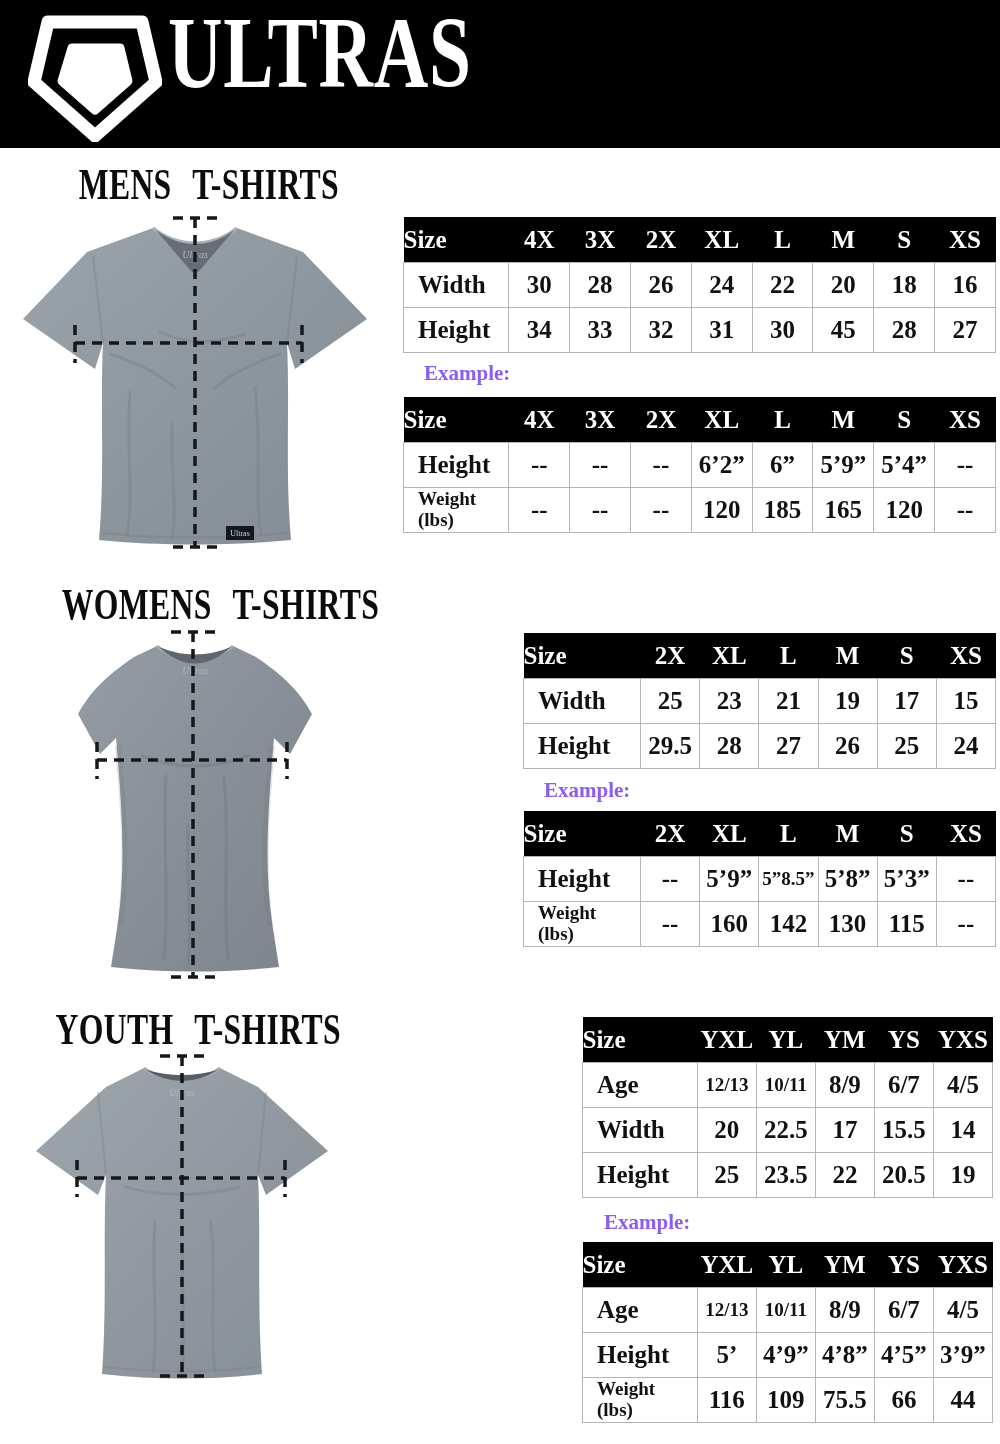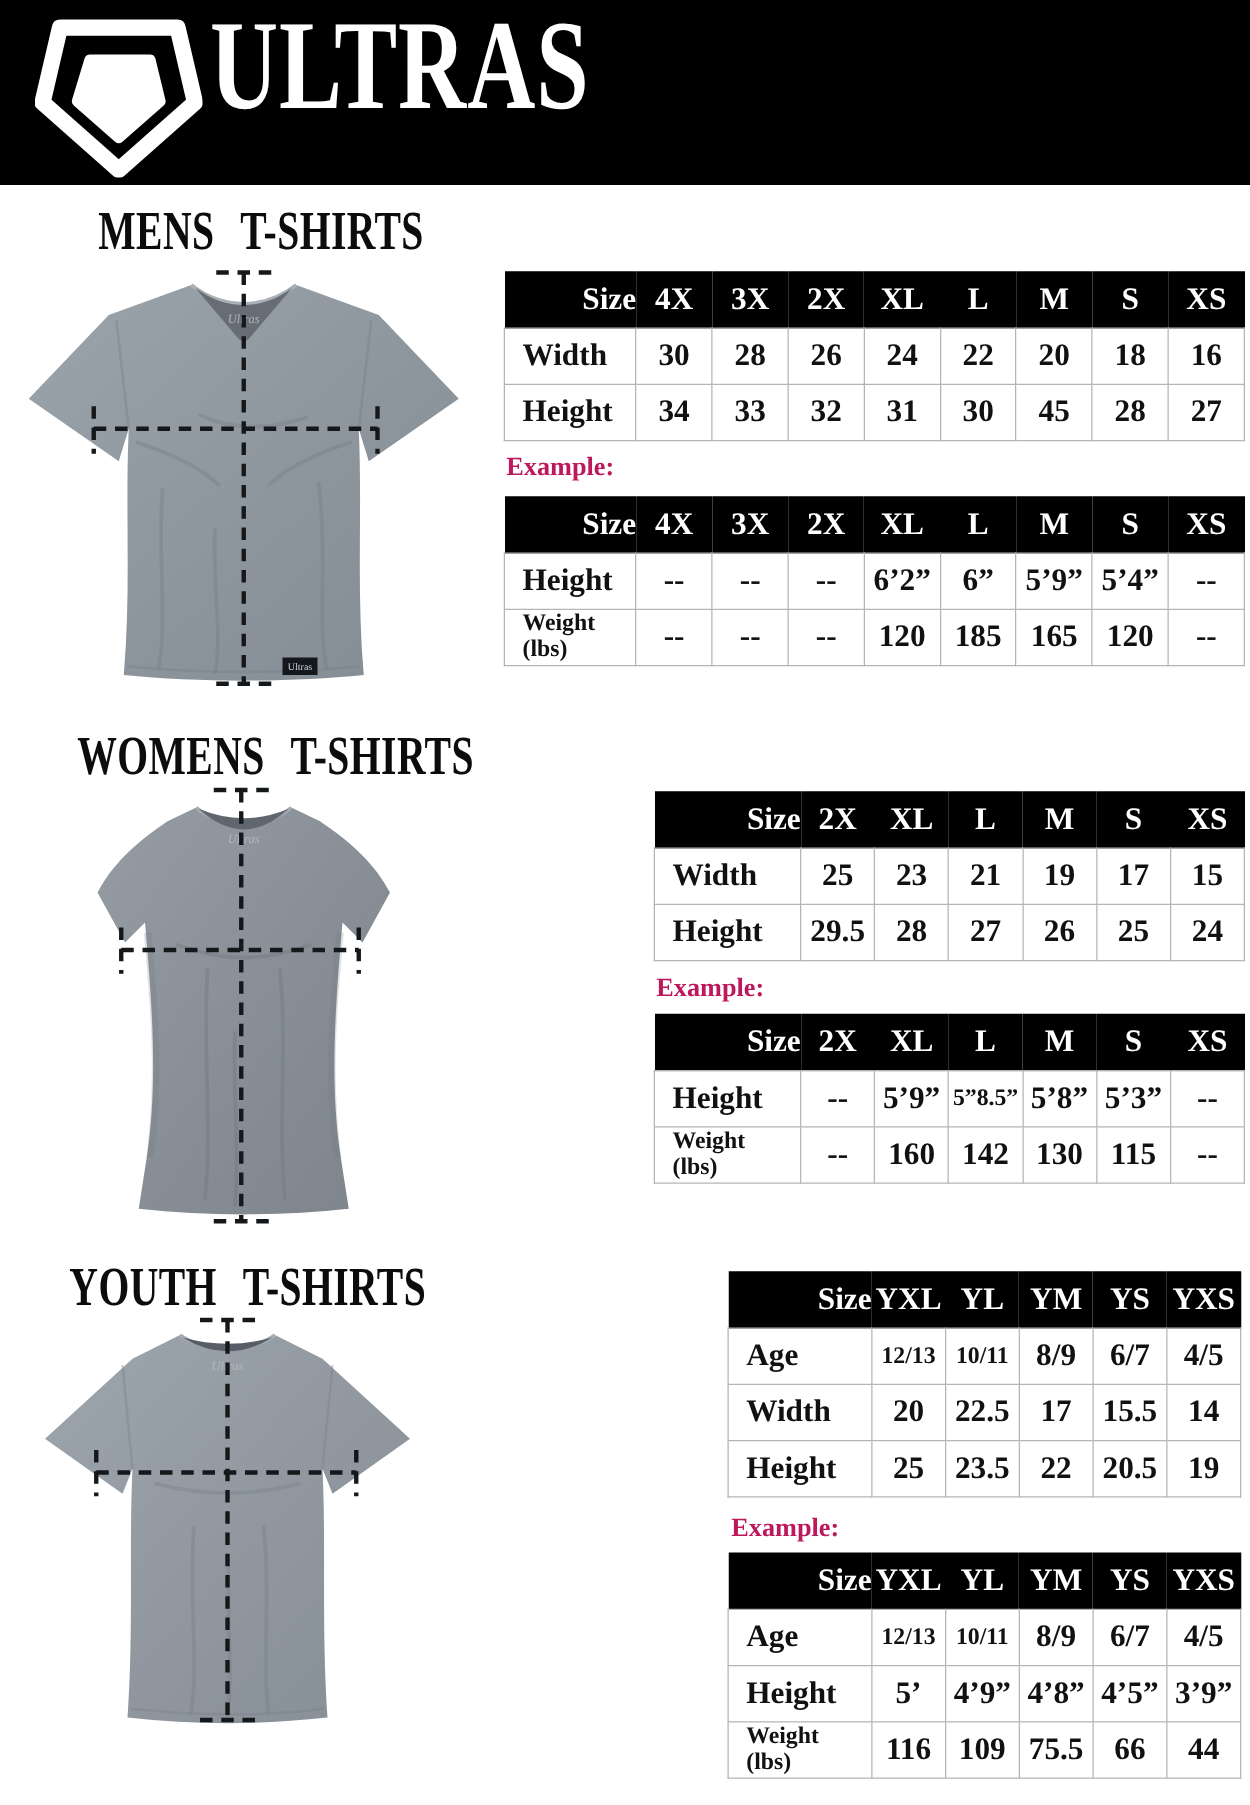--- a/index.html
+++ b/index.html
@@ -17,27 +17,27 @@
   
   .sec-title{position:absolute;text-align:center;font-size:44px;font-weight:bold;line-height:1;color:#0c0c0c;}
   .sec-title .cond{display:inline-block;transform:scaleX(.72);transform-origin:center;
                    white-space:nowrap;word-spacing:18px;letter-spacing:.5px;}
   
   .tbl{position:absolute;}
   .tbl table{width:100%;border-collapse:collapse;table-layout:fixed;
              font-size:25px;font-weight:bold;color:#111;}
   .tbl th{background:#000;color:#fff;height:45px;border:none;text-align:center;
           font-size:25px;font-weight:bold;padding:0;}
-  .tbl th:first-child{text-align:right;padding-left:0;}
+  .tbl th:first-child{text-align:left;padding-left:0;}
   .tbl td{border:1px solid #b5b5b5;background:#fff;height:44px;text-align:center;
           vertical-align:middle;padding:0;}
   .tbl td.lbl{text-align:left;padding-left:14px;}
   .tbl td.two{white-space:pre-line;font-size:19px;line-height:1.08;}
   .tbl td.sm{font-size:19px;}
-  .ex-label{position:absolute;font-size:21px;font-weight:bold;color:#be185d;line-height:1;}
+  .ex-label{position:absolute;font-size:21px;font-weight:bold;color:#8b5cf6;line-height:1;margin-left:19px;}
   .shirt{position:absolute;}
 </style>
 </head>
 <body>
 
 <div class="page">
 
   <header class="site-header">
     <svg class="logo" width="134" height="136" viewBox="0 0 134 136">
       <polygon points="20,16 114,16 128,76 67,130 6,76" fill="none" stroke="#fff" stroke-width="13" stroke-linejoin="round"></polygon>

